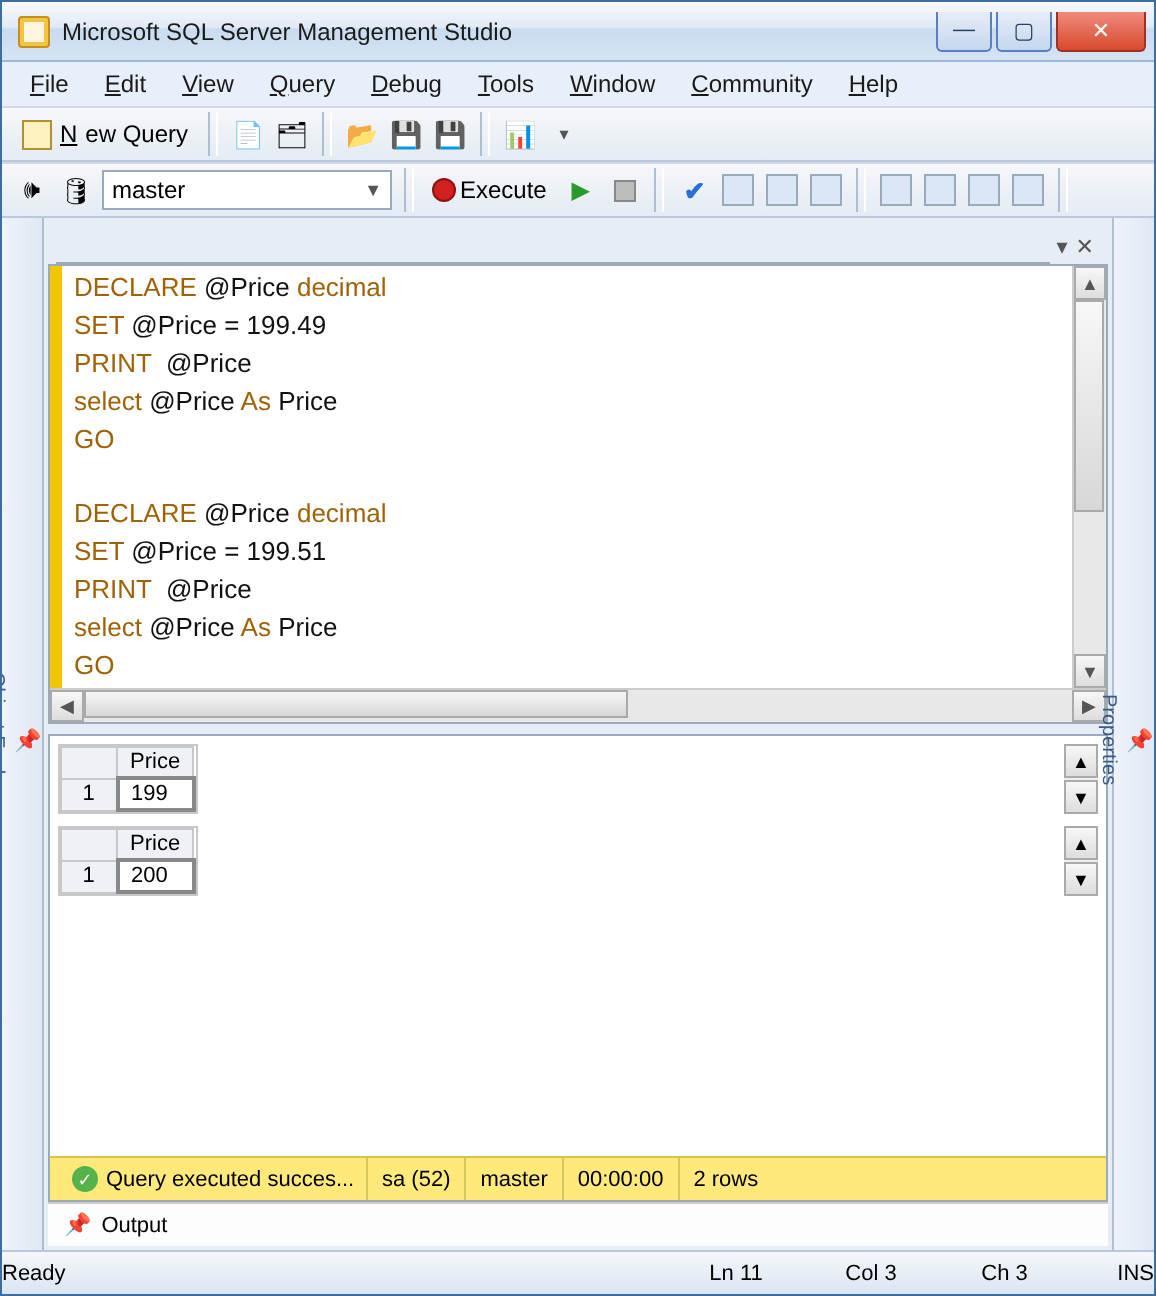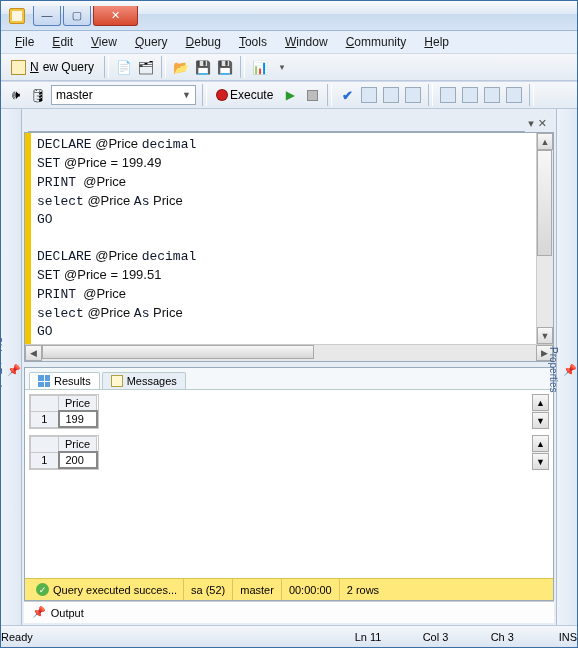--- a/index.html
+++ b/index.html
@@ -41,21 +41,21 @@
 .center { flex:1; display:flex; flex-direction:column; padding:2px; }
 .tabstrip { height:21px; display:flex; align-items:flex-end; padding:0 4px; font-size:11px; }
 .tab { background:#fff; border:1px solid #9ab; border-bottom:none; padding:2px 10px; border-radius:2px 2px 0 0; display:flex; align-items:center; gap:4px; cursor:pointer; }
 .tabstrip .spacer { flex:1; border-bottom:1px solid #9ab; height:1px; align-self:flex-end; }
 .tabstrip .controls { display:flex; gap:4px; padding:0 3px 2px 3px; font-size:11px; color:#555; }
 
 .editor-wrap { height:230px; border:1px solid #9ab; background:#fff; display:flex; flex-direction:column; }
 .editor { flex:1; display:flex; overflow:hidden; }
 .editor .gutter { width:6px; background:#f3c700; }
 .editor pre { flex:1; font-family: Consolas, "Courier New", monospace; font-size:13px; line-height:18px; padding:2px 6px; white-space:pre; color:#111; overflow:auto; }
-.kw { color:#0f172a;font-family:Liberation Mono, monospace; }
+.kw { color:#a16207; }
 .hscroll { height:17px; background:#efefef; border-top:1px solid #ccc; display:flex; align-items:center; }
 .hscroll .arrow { width:17px; height:16px; background:linear-gradient(#f7f7f7,#ddd); border:1px solid #aaa; display:flex; align-items:center; justify-content:center; font-size:9px; color:#555; cursor:pointer; }
 .hscroll .track { flex:1; background:#e8e8e8; height:16px; position:relative; }
 .hscroll .thumb { position:absolute; left:0; top:0; width:55%; height:14px; background:linear-gradient(#f7f7f7,#d7d7d7); border:1px solid #aaa; }
 .vscroll { width:17px; background:#efefef; border-left:1px solid #ccc; display:flex; flex-direction:column; }
 .vscroll .arrow { height:17px; background:linear-gradient(#f7f7f7,#ddd); border:1px solid #aaa; display:flex; align-items:center; justify-content:center; font-size:9px; color:#555; cursor:pointer;}
 .vscroll .track { flex:1; background:#e8e8e8; position:relative; }
 .vscroll .thumb { position:absolute; top:0; left:0; width:15px; height:60%; background:linear-gradient(#f7f7f7,#d7d7d7); border:1px solid #aaa; }
 
 .splitter { height:5px; cursor:row-resize; }
@@ -91,20 +91,21 @@
 .statusbar .sp { flex:1; }
 .statusbar .seg { width:68px; }
 </style>
 </head>
 <body>
 
 <div class="window">
 
   <div class="titlebar">
     <div class="app-icon"></div>
+    <div class="title">Microsoft SQL Server Management Studio</div>
     <div class="winbtns">
       <div class="winbtn">—</div>
       <div class="winbtn">▢</div>
       <div class="winbtn close">✕</div>
     </div>
   </div>
 
   <div class="menubar">
     <div class="menuitem"><u>F</u><span>ile</span></div>
     <div class="menuitem"><u>E</u>dit</div>
@@ -220,35 +221,20 @@
           <div class="track">
               <div class="thumb"></div>
             </div>
           <div class="arrow">▶</div>
         </div>
       </div>
 
       <div class="splitter"></div>
 
       <div class="results-pane">
-        <div class="results-tabs">
-          <div class="rtab">
-            <span class="grid-icon">
-                <span></span>
-                <span></span>
-                <span></span>
-                <span></span>
-              </span>
-            <span>Results</span>
-          </div>
-          <div class="rtab inactive">
-            <span class="msg-icon"></span>
-            <span>Messages</span>
-          </div>
-        </div>
         <div class="grids">
           <div class="grid-wrap">
             <div class="grid">
               <table>
                 <tbody>
                     <tr>
                       <th class="rowhdr"></th>
                       <th>Price</th>
                     </tr>
                 <tr>

